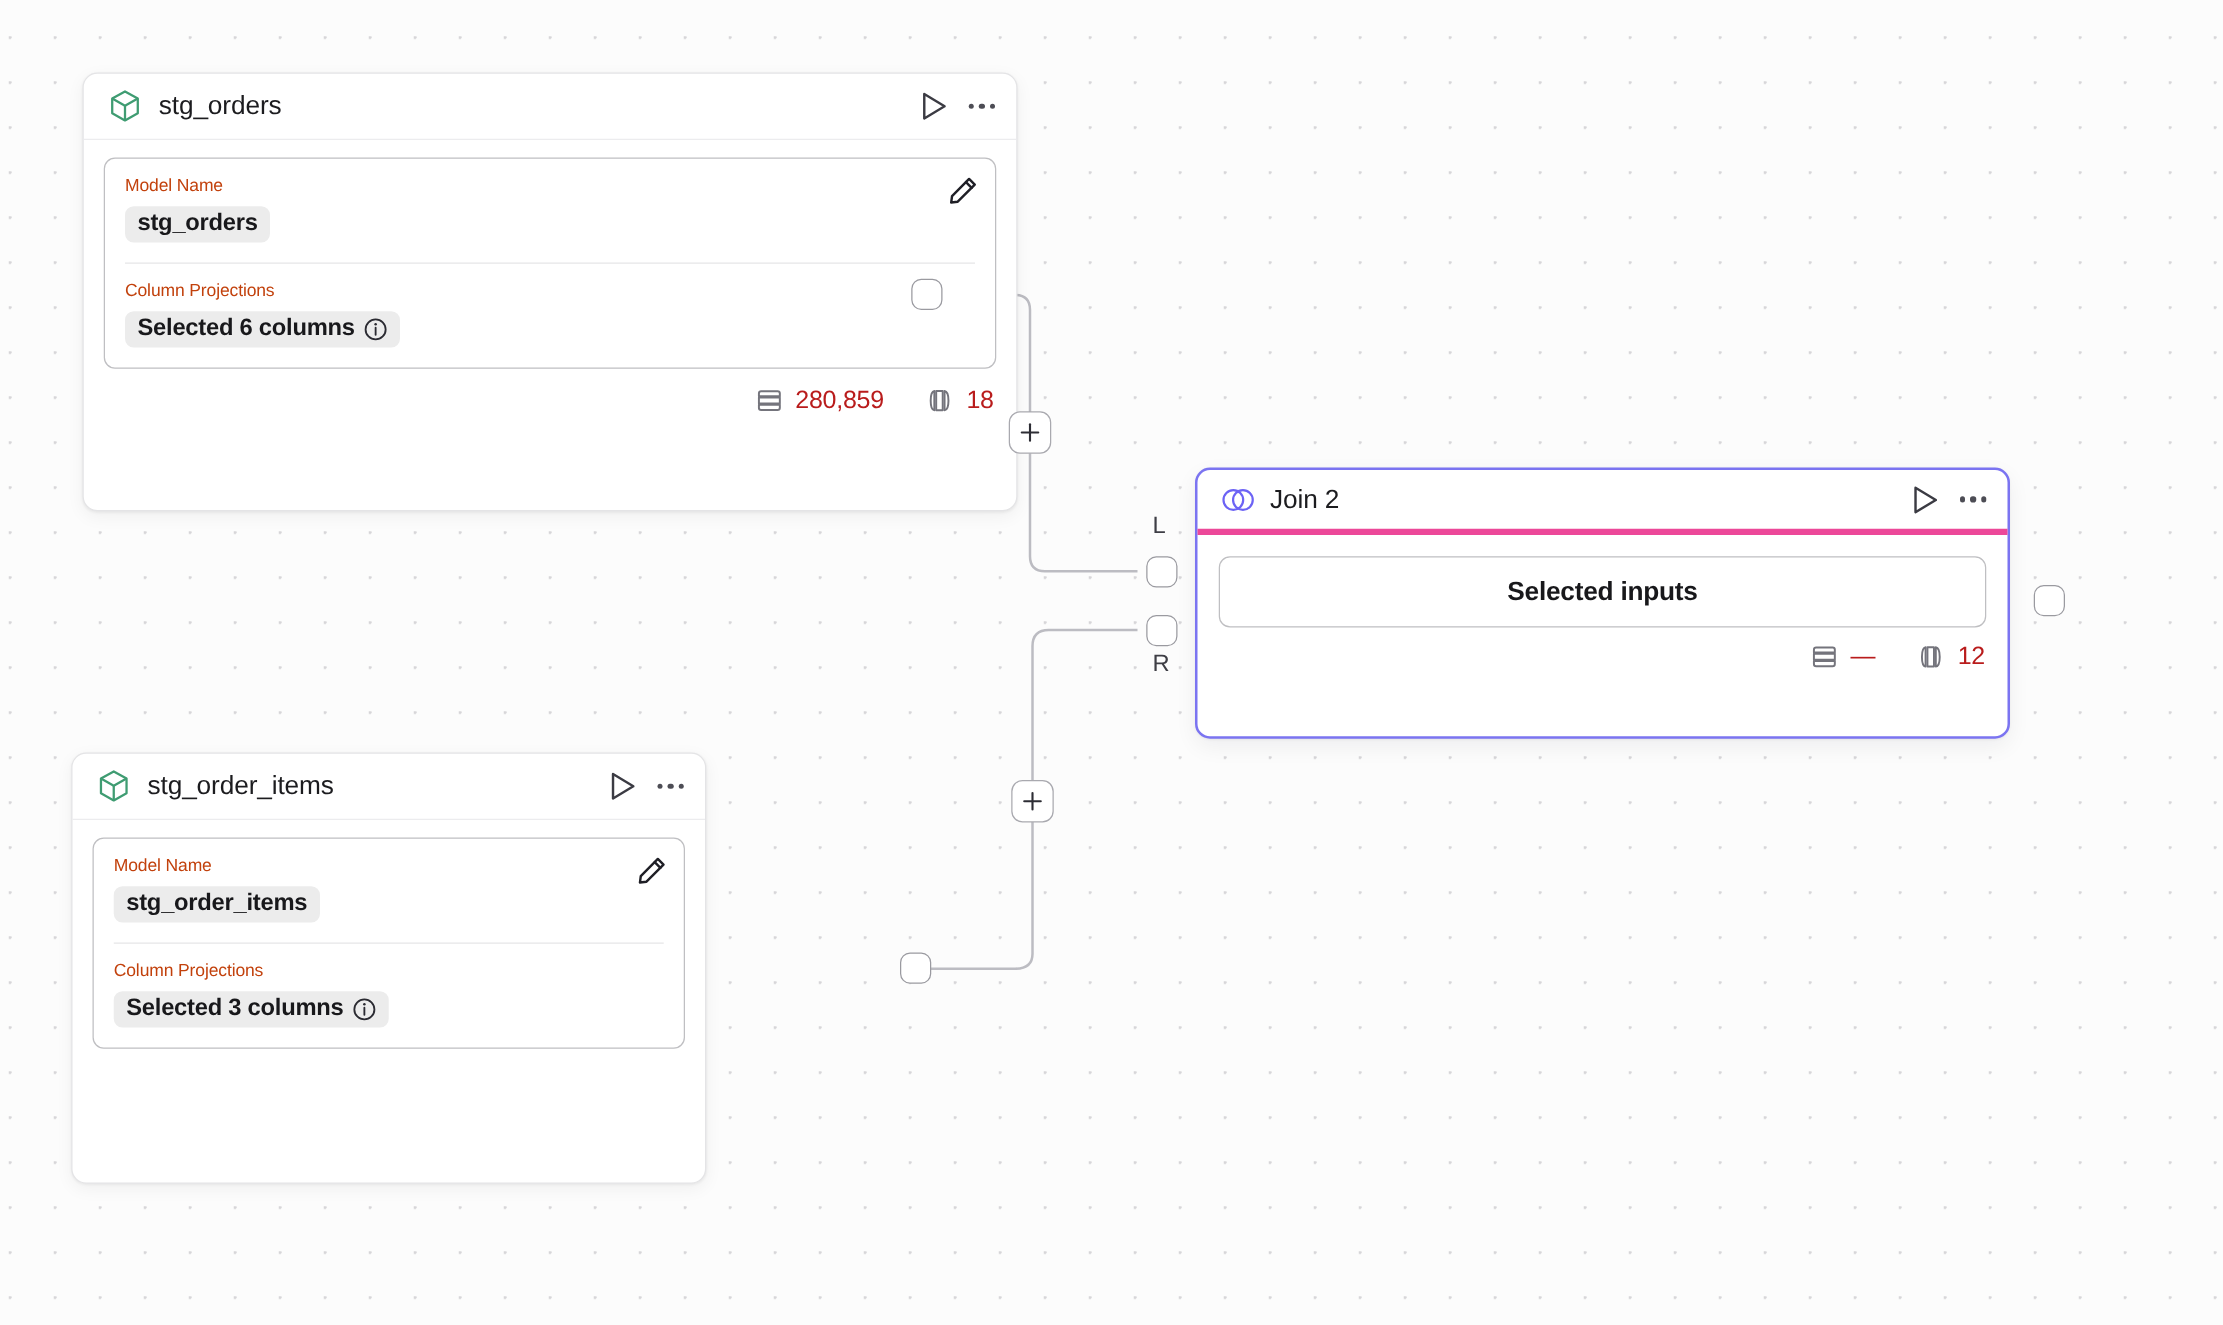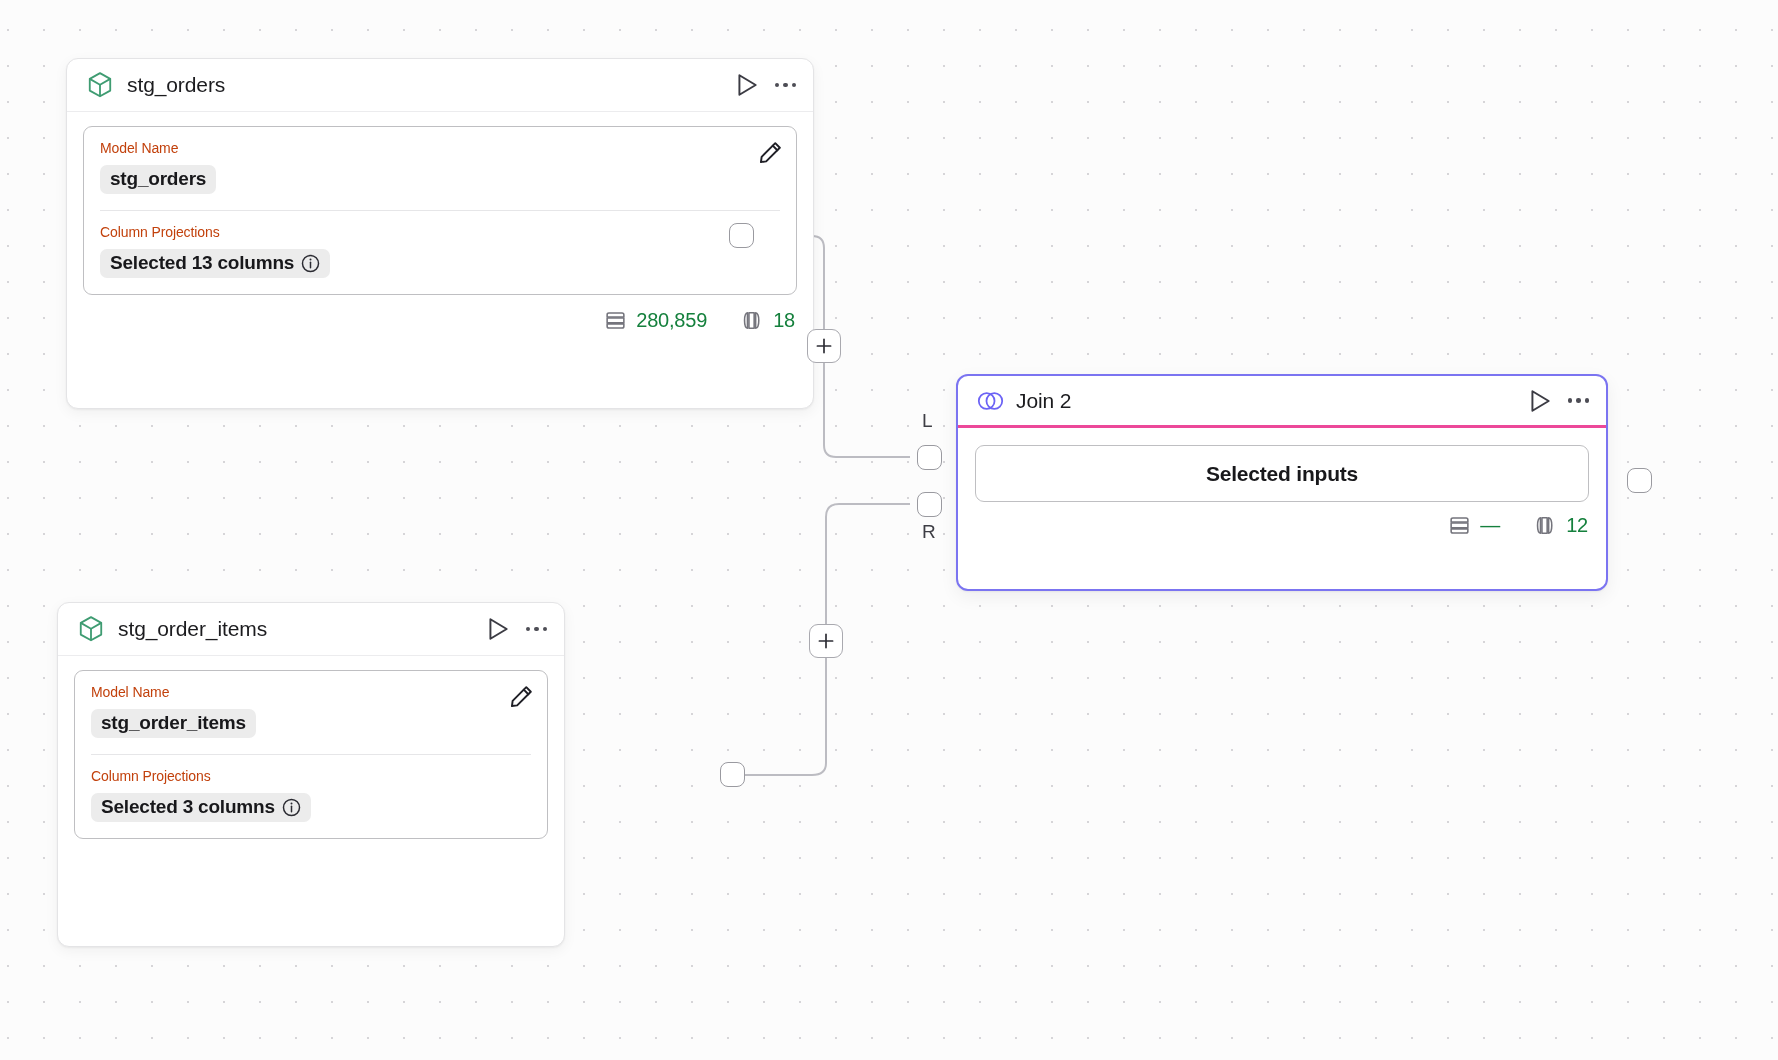--- a/index.html
+++ b/index.html
@@ -125,31 +125,31 @@
     font-size: 20px;
     color: #57575e;
   }
   .stat {
     display: flex;
     align-items: center;
     gap: 9px;
   }
   .stat-val {
     font-size: 20px;
-    color: #15803d;
+    color: #b91c1c;
     letter-spacing: -0.2px;
   }
   .stat-gap { width: 14px; }
 
   
   .node.selected {
     border: 2px solid #7b74f1;
     box-shadow: 0 1px 2px rgba(16,18,27,0.05), 0 6px 18px rgba(16,18,27,0.06);
   }
-  .node.selected .node-header { border-bottom: 3px solid #ec4899; }
+  .node.selected .node-header { border-bottom: 5px solid #ec4899; }
 
   .combine-btn {
     width: 100%;
     border: 1px solid #bfbfc2;
     border-radius: 9px;
     background: #ffffff;
     height: 57px;
     display: flex;
     align-items: center;
     justify-content: center;
@@ -257,21 +257,21 @@
 
         <div class="param-label">Model Name</div>
         <span class="chip">
           <span>stg_orders</span>
         </span>
 
         <div class="param-divider"></div>
 
         <div class="param-label">Column Projections</div>
         <span class="chip">
-          <span>Selected 13 columns</span>
+          <span>Selected 6 columns</span>
           <span style="display:flex;">
             <svg width="19" height="19" viewBox="0 0 18 18" fill="none" stroke="#2b2b32" stroke-width="1.4">
               <circle cx="9" cy="9" r="7.6"></circle>
               <path d="M9 7.8 L9 13.1" stroke-linecap="round"></path>
               <circle cx="9" cy="5.2" r="0.95" fill="#2b2b32" stroke="none"></circle>
             </svg>
           </span>
         </span>
       </div>
     </div>

